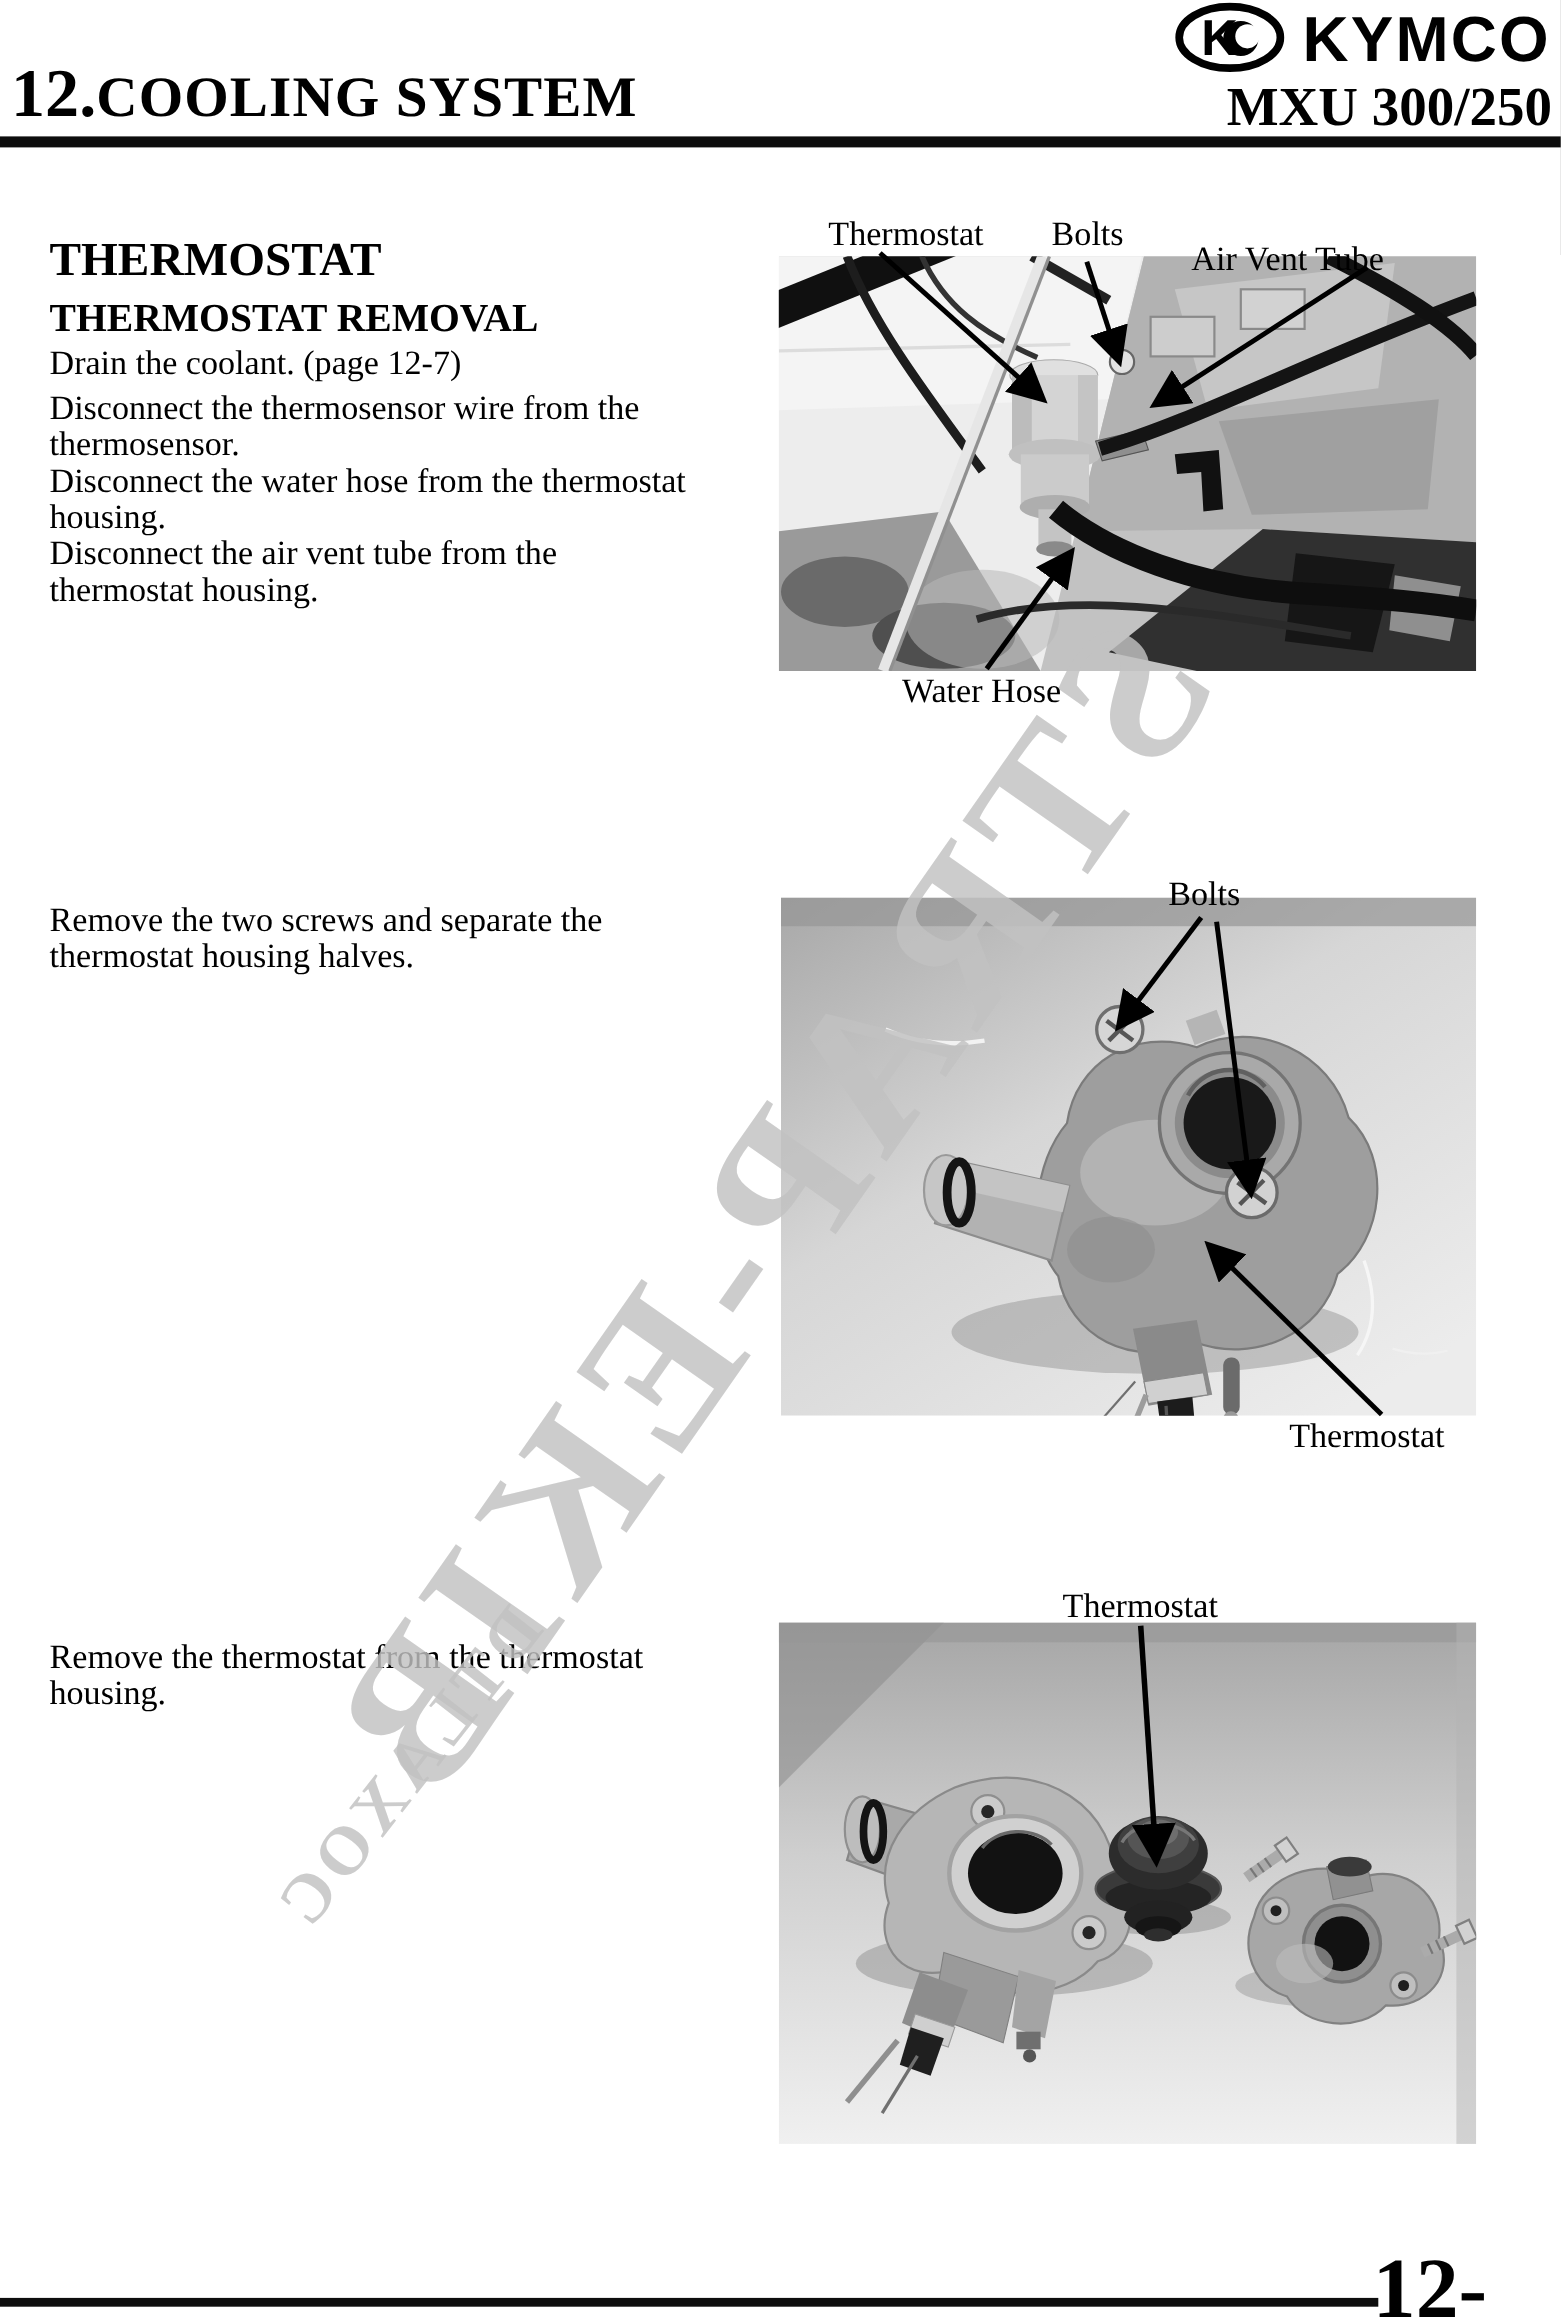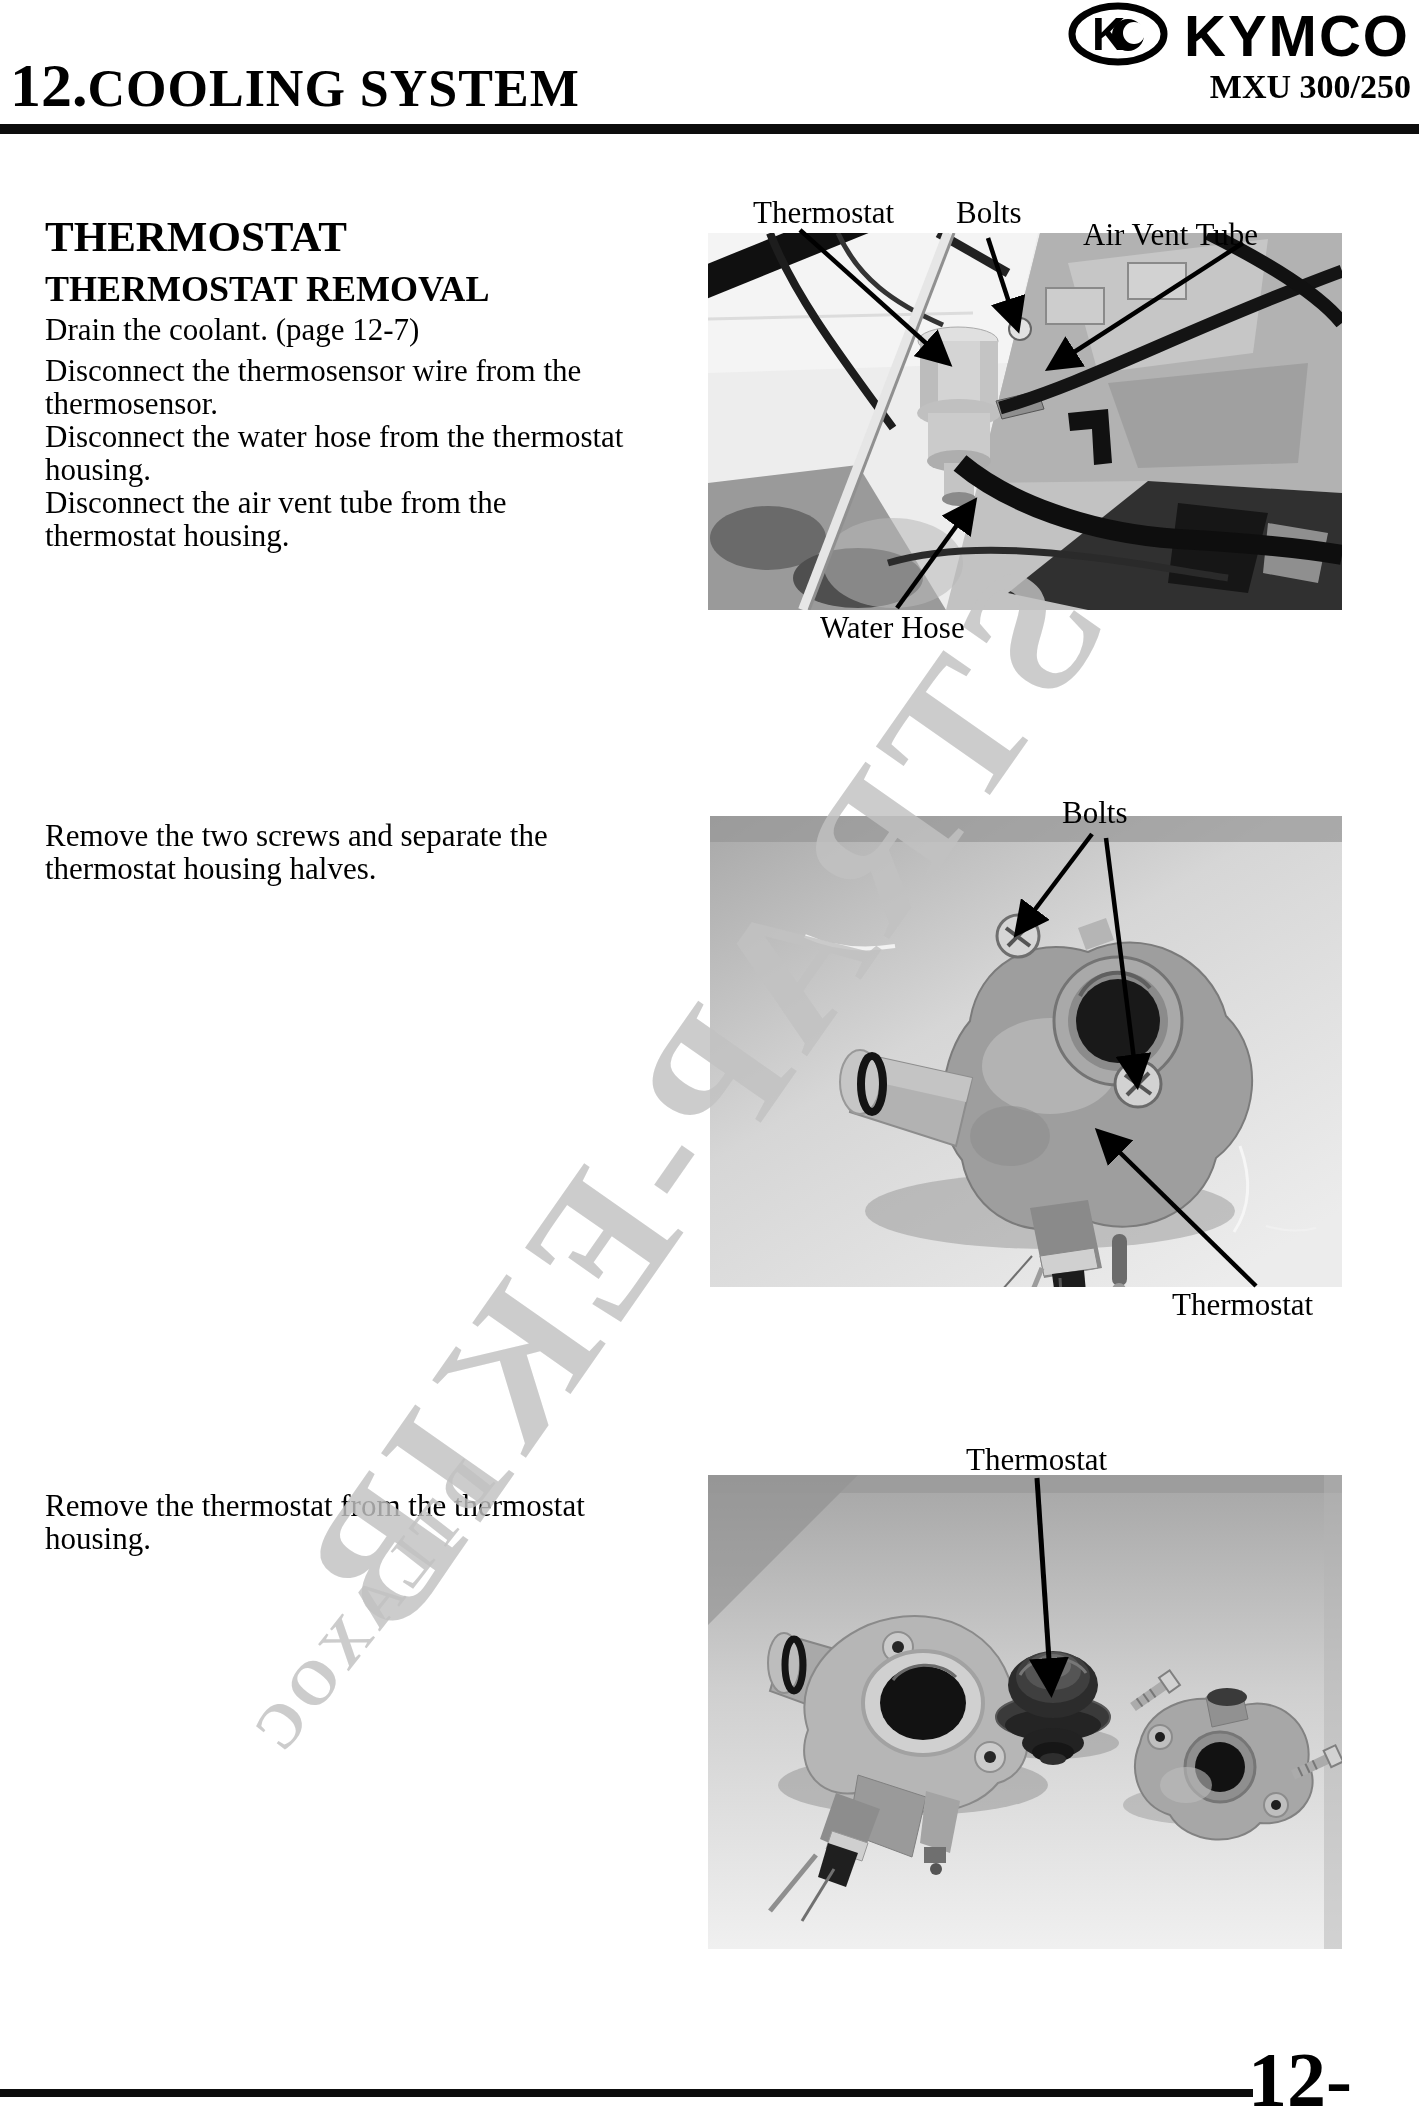--- a/index.html
+++ b/index.html
@@ -5,21 +5,21 @@
   html,body{margin:0;padding:0;background:#888;}
   .page{position:relative;width:1419px;height:2113px;margin:0 auto;background:#ffffff;
         overflow:hidden;font-family:"Liberation Serif",serif;color:#000;}
   
   .chapter-row{position:absolute;left:10px;top:50px;display:flex;align-items:baseline;}
   .chapter-no{font-size:62px;font-weight:bold;}
   .chapter-title{font-size:52px;font-weight:bold;letter-spacing:1px;}
   .brand-logo{position:absolute;left:1068px;top:2px;width:100px;height:64px;}
   .brand-name{position:absolute;left:1184px;top:2px;font-family:"Liberation Sans",sans-serif;
               font-size:58px;font-weight:bold;letter-spacing:2px;}
-  .model{position:absolute;right:8px;top:68px;font-size:34px;font-weight:bold;}
+  .model{position:absolute;right:8px;top:68px;font-size:50px;font-weight:bold;}
   .header-rule{position:absolute;left:0;top:124px;width:1419px;height:10px;background:#0d0d0d;}
   
   .leftcol{position:absolute;left:45px;width:585px;}
   .section-title{top:212px;font-size:43px;font-weight:bold;}
   .subsection-title{top:268px;font-size:36px;font-weight:bold;}
   .body-text{font-size:31px;line-height:33px;}
   .intro{top:313px;}
   .steps{top:354px;}
   .step-separate{top:819px;}
   .step-remove{top:1489px;}

